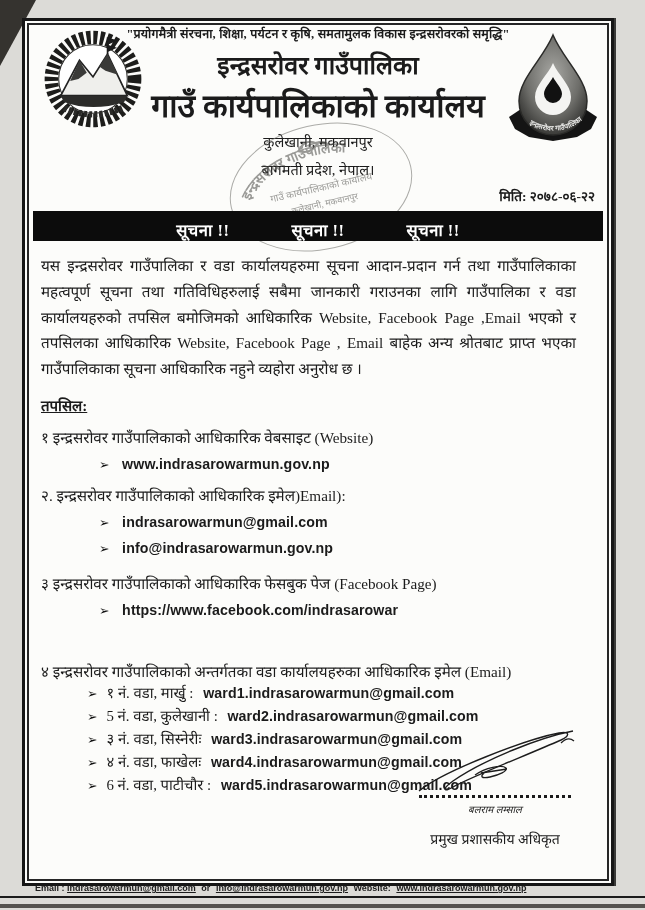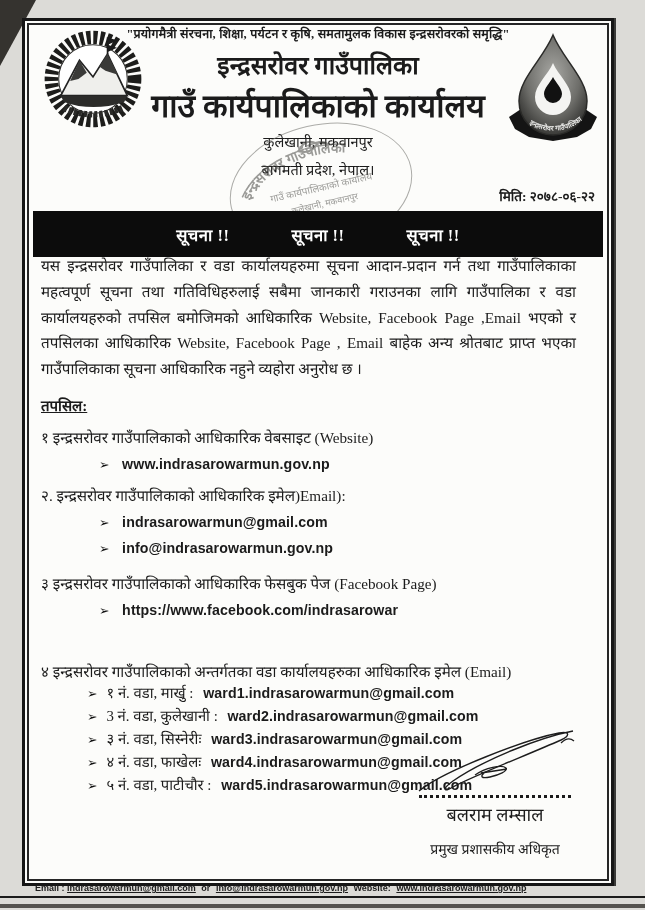--- a/index.html
+++ b/index.html
@@ -28,40 +28,40 @@
   .addr{font-size:14.5px;margin-top:6px;line-height:21px;}
 
   .logo-left{position:absolute;left:16px;top:6px;width:104px;height:104px;}
   .logo-right{position:absolute;right:8px;top:12px;width:100px;height:118px;}
 
   .stamp{position:absolute;left:196px;top:96px;width:200px;height:140px;
     transform:rotate(-13deg);opacity:.55;pointer-events:none;}
 
   .date-line{position:absolute;right:16px;top:166px;font-size:13.5px;font-weight:600;}
 
-  .notice-bar{position:absolute;left:8px;right:8px;top:190px;height:46px;background:#0c0c0c;
-    display:flex;justify-content:center;align-items:center;gap:62px;}
+  .notice-bar{position:absolute;left:8px;right:8px;top:190px;height:30px;background:#0c0c0c;
+    display:flex;justify-content:center;align-items:flex-end;gap:62px;}
   .notice-bar span{color:#ffffff;font-size:16.5px;font-weight:700;letter-spacing:.5px;}
 
   .content{position:absolute;left:16px;right:35px;top:232px;}
   .para{font-size:15.2px;line-height:25.8px;text-align:justify;margin:0;}
   .tapasil{font-size:15px;font-weight:700;text-decoration:underline;margin-top:13px;}
   .item-heading{font-size:15.2px;margin-top:12px;}
   .item-heading.gap-lg{margin-top:42px;}
   .link-row{padding-left:58px;margin-top:9px;font-size:14.5px;}
   .ward-row{padding-left:46px;margin-top:2px;font-size:14.8px;line-height:20px;}
   .arrow{font-family:"DejaVu Sans",sans-serif;font-size:12.5px;margin-right:9px;color:#111;}
   .latin-bold{font-family:"Liberation Sans","DejaVu Sans",sans-serif;font-weight:700;
     font-size:14.2px;letter-spacing:.1px;}
   .ward-row .latin-bold{margin-left:6px;}
 
   .signature-block{position:absolute;right:28px;top:752px;width:176px;text-align:center;}
   .sig-svg{position:absolute;left:2px;top:-46px;width:174px;height:72px;}
   .dotted{width:152px;margin:0 auto;border-bottom:3px dotted #1a1a1a;height:22px;}
-  .sig-name{font-size:18px;margin-top:4px;}
+  .sig-name{font-size:10px;margin-top:4px;font-style:italic;}
   .sig-title{font-size:14px;margin-top:13px;}
 
   .footer{position:absolute;left:35px;top:883px;font-family:"Liberation Sans","DejaVu Sans",sans-serif;
     font-size:9px;font-weight:700;color:#1c1c1c;white-space:nowrap;text-align:right;}
   .footer .u{text-decoration:underline;}
   .footer .sep{margin:0 3px;}
 </style>
 </head>
 <body>
 
@@ -151,33 +151,33 @@
       <span class="arrow">➢</span>
       <span class="latin-bold">https://www.facebook.com/indrasarowar</span>
     </div>
 
     <div class="item-heading gap-lg">४ इन्द्रसरोवर गाउँपालिकाको अन्तर्गतका वडा कार्यालयहरुका आधिकारिक  इमेल (Email)</div>
     <div class="ward-row">
       <span class="arrow">➢</span><span>१ नं. वडा, मार्खु :</span>
       <span class="latin-bold">ward1.indrasarowarmun@gmail.com</span>
     </div>
     <div class="ward-row">
-      <span class="arrow">➢</span><span>3 नं. वडा, कुलेखानी :</span>
+      <span class="arrow">➢</span><span>5 नं. वडा, कुलेखानी :</span>
       <span class="latin-bold">ward2.indrasarowarmun@gmail.com</span>
     </div>
     <div class="ward-row">
       <span class="arrow">➢</span><span>३ नं. वडा, सिस्नेरीः</span>
       <span class="latin-bold">ward3.indrasarowarmun@gmail.com</span>
     </div>
     <div class="ward-row">
       <span class="arrow">➢</span><span>४ नं. वडा, फाखेलः</span>
       <span class="latin-bold">ward4.indrasarowarmun@gmail.com</span>
     </div>
     <div class="ward-row">
-      <span class="arrow">➢</span><span>५ नं. वडा, पाटीचौर :</span>
+      <span class="arrow">➢</span><span>6 नं. वडा, पाटीचौर :</span>
       <span class="latin-bold">ward5.indrasarowarmun@gmail.com</span>
     </div>
   </div>
 
   <div class="signature-block">
     <svg class="sig-svg" viewBox="0 0 174 72">
       <path d="M10,64 C34,44 118,12 150,6 C160,4 162,8 152,13 C118,28 62,50 44,60 C34,66 33,62 44,54 C76,32 132,10 164,4" fill="none" stroke="#1d1d1d" stroke-width="1.4"></path>
       <path d="M66,48 c10,-7 27,-11 31,-7 c2,3 -7,7 -16,9 c-9,2 -11,-1 -4,-5 M72,46 l26,-4" fill="none" stroke="#1d1d1d" stroke-width="1.3"></path>
       <path d="M152,16 q7,-7 13,-2" fill="none" stroke="#1d1d1d" stroke-width="1.3"></path>
     </svg>

